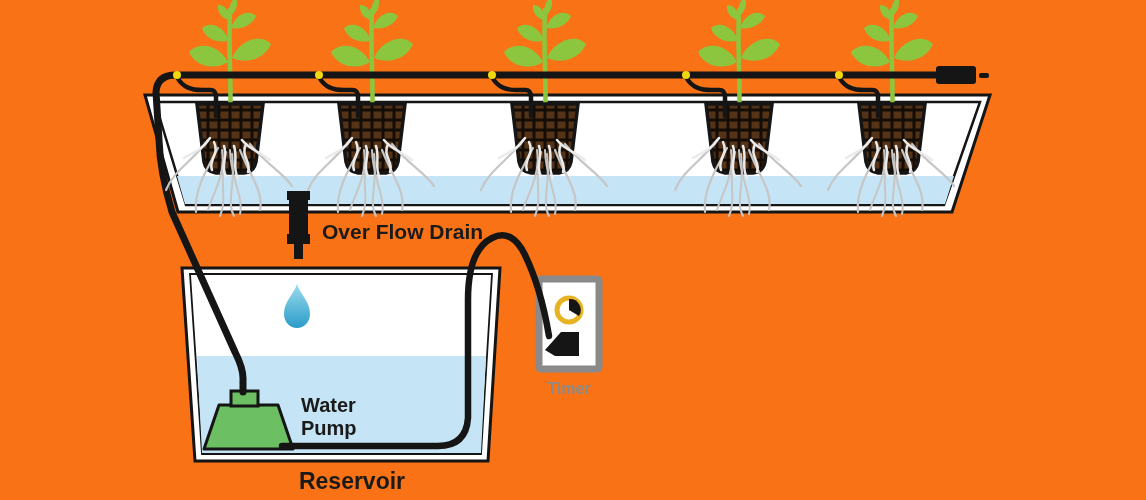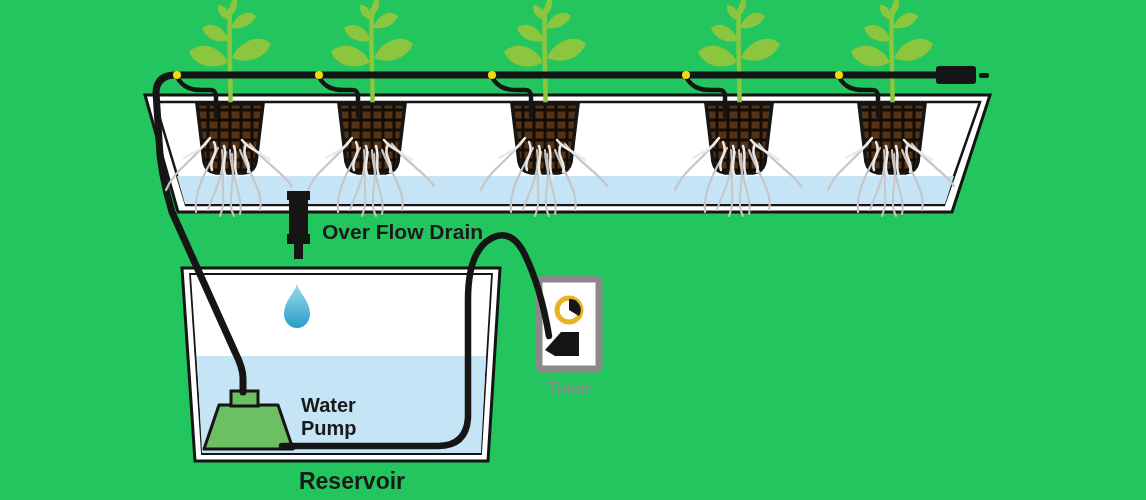--- a/index.html
+++ b/index.html
@@ -1,16 +1,16 @@
 <!DOCTYPE html>
 <html style="--line_black: #151515; --label_black: #1a1a1a; --leaf_green: #8cc63e; --pump_green: #6cbf63; --water_blue: #c5e4f5; --drop_blue_top: #9bdcee; --drop_blue_bottom: #2a9cc8; --pot_brown: #553317; --pot_grid: #140d06; --root_gray: #c6c6c6; --root_white: #ebebeb; --emitter_yellow: #f2d80e; --timer_gray: #8a8a8a; --clock_gold: #e7b322;"><head>
 <meta charset="utf-8">
 <style>
   html,body{margin:0;padding:0;background:#ffffff;}
-  .stage{position:relative;width:1146px;height:500px;background:#22c55e;overflow:hidden;}
+  .stage{position:relative;width:1146px;height:500px;background:#f97316;overflow:hidden;}
   svg{display:block;}
   .ink{stroke:var(--line_black);fill:none;}
   .ink-f{fill:var(--line_black);stroke:none;}
   .vessel{fill:#ffffff;stroke:var(--line_black);}
   .vessel2{fill:none;stroke:var(--line_black);}
   .water{fill:var(--water_blue);stroke:none;}
   .stem{stroke:var(--leaf_green);fill:none;}
   .leaf{fill:var(--leaf_green);stroke:none;}
   .pump{fill:var(--pump_green);stroke:var(--line_black);}
   .root{stroke:var(--root_gray);fill:none;}

